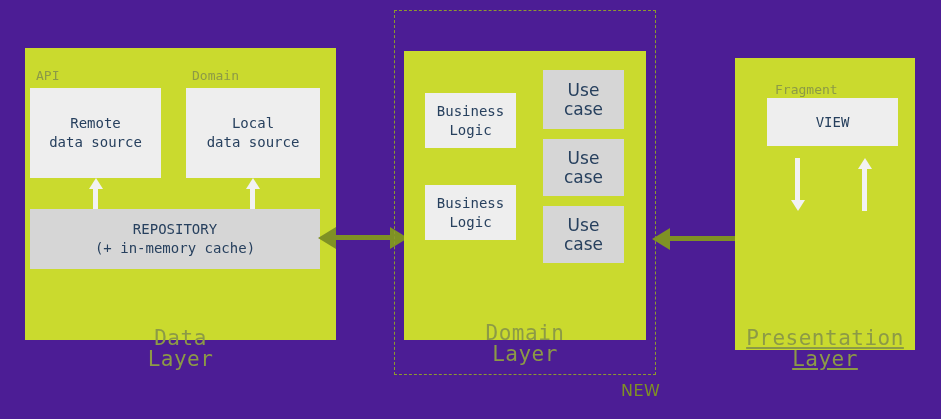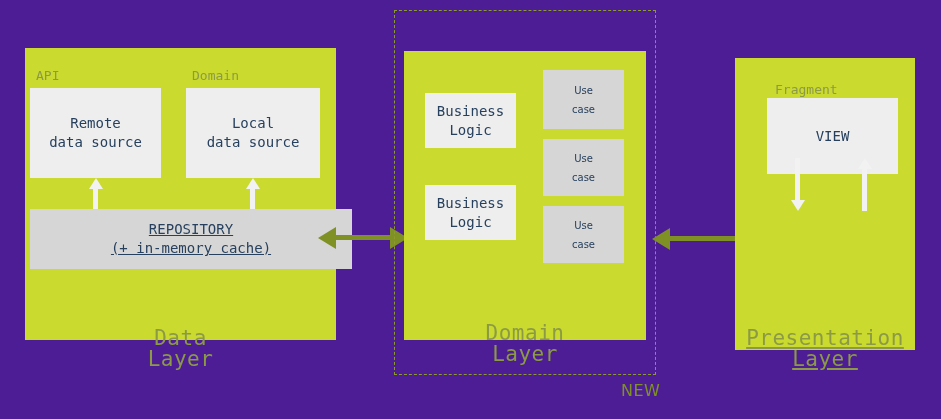--- a/index.html
+++ b/index.html
@@ -46,21 +46,21 @@
     display: flex;
     align-items: center;
     justify-content: center;
     text-align: center;
     color: #27405e;
     white-space: pre-line;
   }
   .box-light { background: #eeeeee; }
   .box-dark  { background: #d6d6d6; }
   .mono { font-family: "DejaVu Sans Mono", monospace; font-size: 14px; line-height: 19px; }
-  .sans { font-family: "DejaVu Sans", sans-serif; font-size: 10px; line-height: 19px; }
+  .sans { font-family: "DejaVu Sans", sans-serif; font-size: 17px; line-height: 19px; }
 
   
   .tag {
     position: absolute;
     color: #8c9a46;
     font-family: "DejaVu Sans Mono", monospace;
     font-size: 13px;
     line-height: 16px;
     white-space: nowrap;
   }
@@ -141,21 +141,21 @@
 
   <div class="box box-light mono" style="left:186px; top:88px; width:134px; height:90px;">Local
 data source</div>
 
   <div class="warrow-shaft" style="left:93px; top:189px; width:5px; height:20px;"></div>
   <div class="warrow-head up" style="left:88.5px; top:178px;"></div>
 
   <div class="warrow-shaft" style="left:250px; top:189px; width:5px; height:20px;"></div>
   <div class="warrow-head up" style="left:245.5px; top:178px;"></div>
 
-  <div class="box box-dark mono" style="left:30px; top:209px; width:322px; height:60px;text-decoration:underline;">REPOSITORY
+  <div class="box box-dark mono" style="left:30px; top:209px; width:290px; height:60px;">REPOSITORY
 (+ in-memory cache)</div>
 
   <div class="layer-caption" style="left:25px; width:311px; top:288px;">Data
 Layer</div>
 
   <div class="oarrow-shaft" style="left:330px; top:235px; width:66px;"></div>
   <div class="oarrow-head left" style="left:318px; top:226.5px;"></div>
   <div class="oarrow-head right" style="left:390px; top:226.5px;"></div>
 
   <div class="dashed-frame" style="left:394px; top:10px; width:262px; height:365px;"></div>
@@ -185,21 +185,21 @@
 
   <div class="oarrow-shaft" style="left:664px; top:236px; width:100px;"></div>
   <div class="oarrow-head left" style="left:652px; top:227.5px;"></div>
   <div class="oarrow-head right" style="left:758px; top:227.5px;"></div>
 
   <div class="layer-panel" style="left:735px; top:58px; width:180px; height:292px;">
   </div>
 
   <div class="tag" style="left:775px; top:82px;">Fragment</div>
 
-  <div class="box box-light mono" style="left:767px; top:98px; width:131px; height:76px;text-align:center;">VIEW</div>
+  <div class="box box-light mono" style="left:767px; top:98px; width:131px; height:48px;text-align:center;">VIEW</div>
 
   <div class="warrow-shaft" style="left:795px; top:158px; width:5px; height:42px;"></div>
   <div class="warrow-head down" style="left:790.5px; top:200px;"></div>
 
   <div class="warrow-shaft" style="left:862px; top:169px; width:5px; height:42px;"></div>
   <div class="warrow-head up" style="left:857.5px; top:158px;"></div>
 
 
   <div class="layer-caption" style="left:735px; width:180px; top:288px;text-decoration:underline;">Presentation
 Layer</div>

